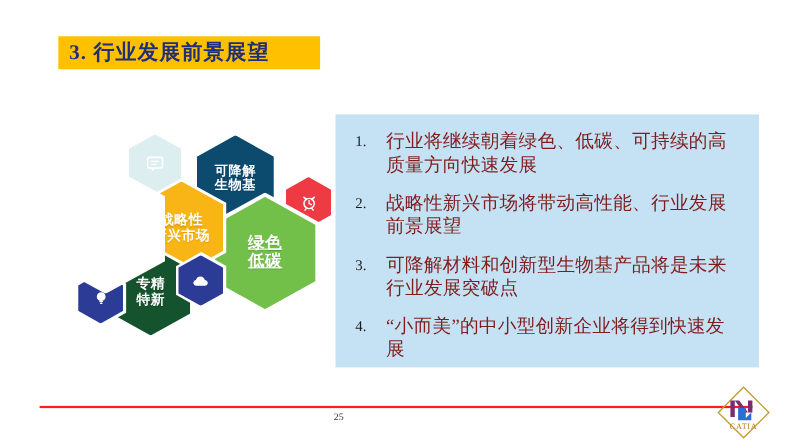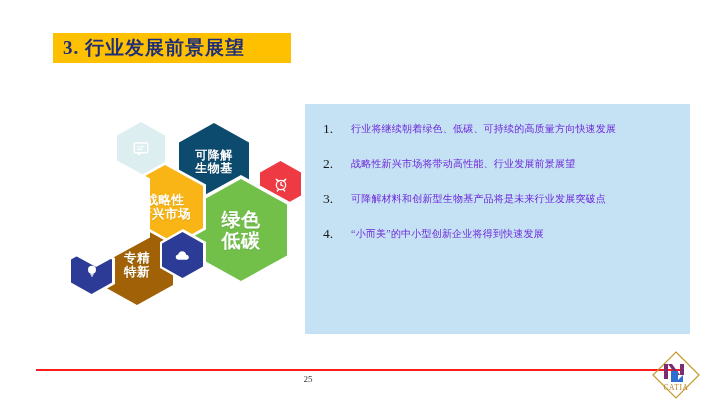--- a/index.html
+++ b/index.html
@@ -58,22 +58,22 @@
     flex: 0 0 28px;
     font-size: 13.5px;
     color: #1a1a1a;
     font-family: "Liberation Serif", "DejaVu Serif", serif;
     line-height: 21px;
     text-align: left;
     padding-left: 4px;
   }
   .bullet-text {
     flex: 1 1 auto;
-    font-size: 10px;
-    color: #6d28d9;
+    font-size: 17px;
+    color: #7f1d1d;
     line-height: 21px;
     font-family: "Liberation Serif", "DejaVu Serif", serif;
     letter-spacing: 0.2px;
   }
 
   
   #hex-cluster {
     position: absolute;
     left: 20px;
     top: 105px;
@@ -112,24 +112,24 @@
   #hex-white-outer-2 { left: 104px; top: 57px;  width: 82px;  height: 90px; }
   #hex-strategic     { left: 107px; top: 60px;  width: 76px;  height: 84px;  background: #F9B515; }
   #hex-strategic .hex-label { font-size: 12.5px; }
 
   #hex-white-outer-3 { left: 156px; top: 15px;  width: 76px;  height: 84px; }
   #hex-biobased      { left: 159px; top: 18px;  width: 70px;  height: 78px;  background: #0c4a6e; }
   #hex-biobased .hex-label { font-size: 12px; }
 
   #hex-white-outer-4 { left: 171px; top: 70px;  width: 100px; height: 110px; }
   #hex-green         { left: 175px; top: 74px;  width: 92px;  height: 102px; background: #72C04A; }
-  #hex-green .hex-label { font-size: 19px; }
+  #hex-green .hex-label { font-size: 15px; text-decoration: underline; }
 
   #hex-white-outer-5 { left: 78px;  top: 117px; width: 78px;  height: 86px; }
-  #hex-specialized   { left: 81px;  top: 120px; width: 72px;  height: 80px;  background: #a16207; text-align: right; }
+  #hex-specialized   { left: 81px;  top: 120px; width: 72px;  height: 80px;  background: #14532d; text-align: right; }
   #hex-specialized .hex-label { font-size: 12.5px; }
 
   
   #hex-white-outer-6 { left: 94px;  top: 14px;  width: 54px;  height: 60px; }
   #hex-chat          { left: 97px;  top: 17px;  width: 48px;  height: 54px;  background: #DCEEF0; }
 
   #hex-white-outer-7 { left: 238px; top: 53px;  width: 46px;  height: 52px; }
   #hex-alarm         { left: 240px; top: 56px;  width: 41px;  height: 46px;  background: #EE3A43; }
 
   #hex-white-outer-8 { left: 140px; top: 124px; width: 46px;  height: 52px; }

